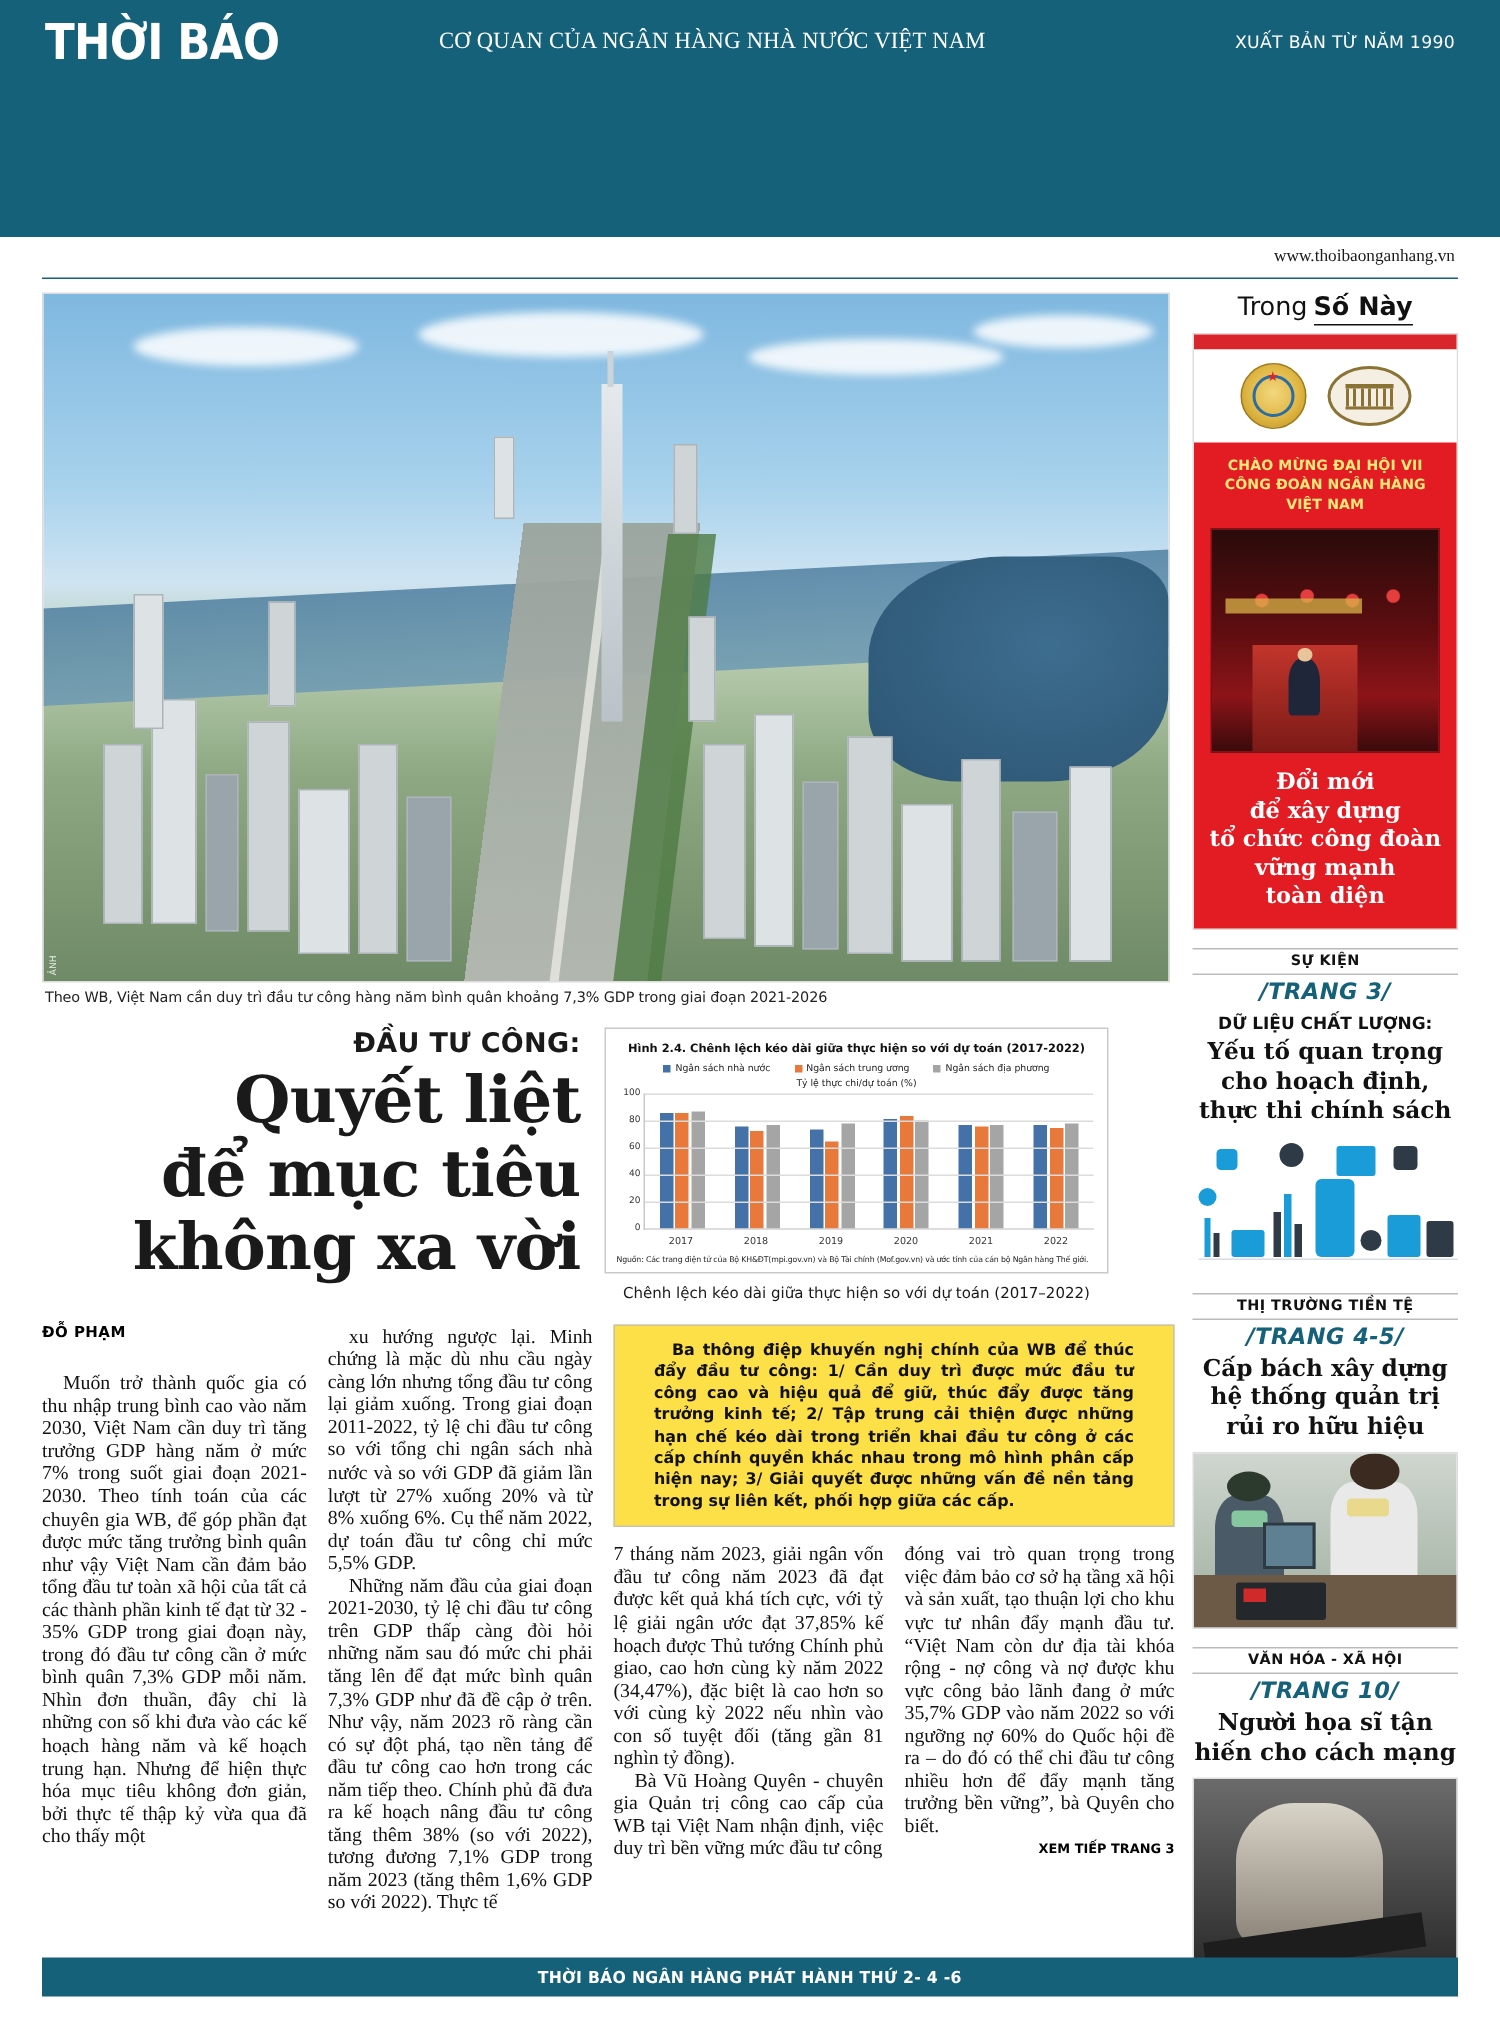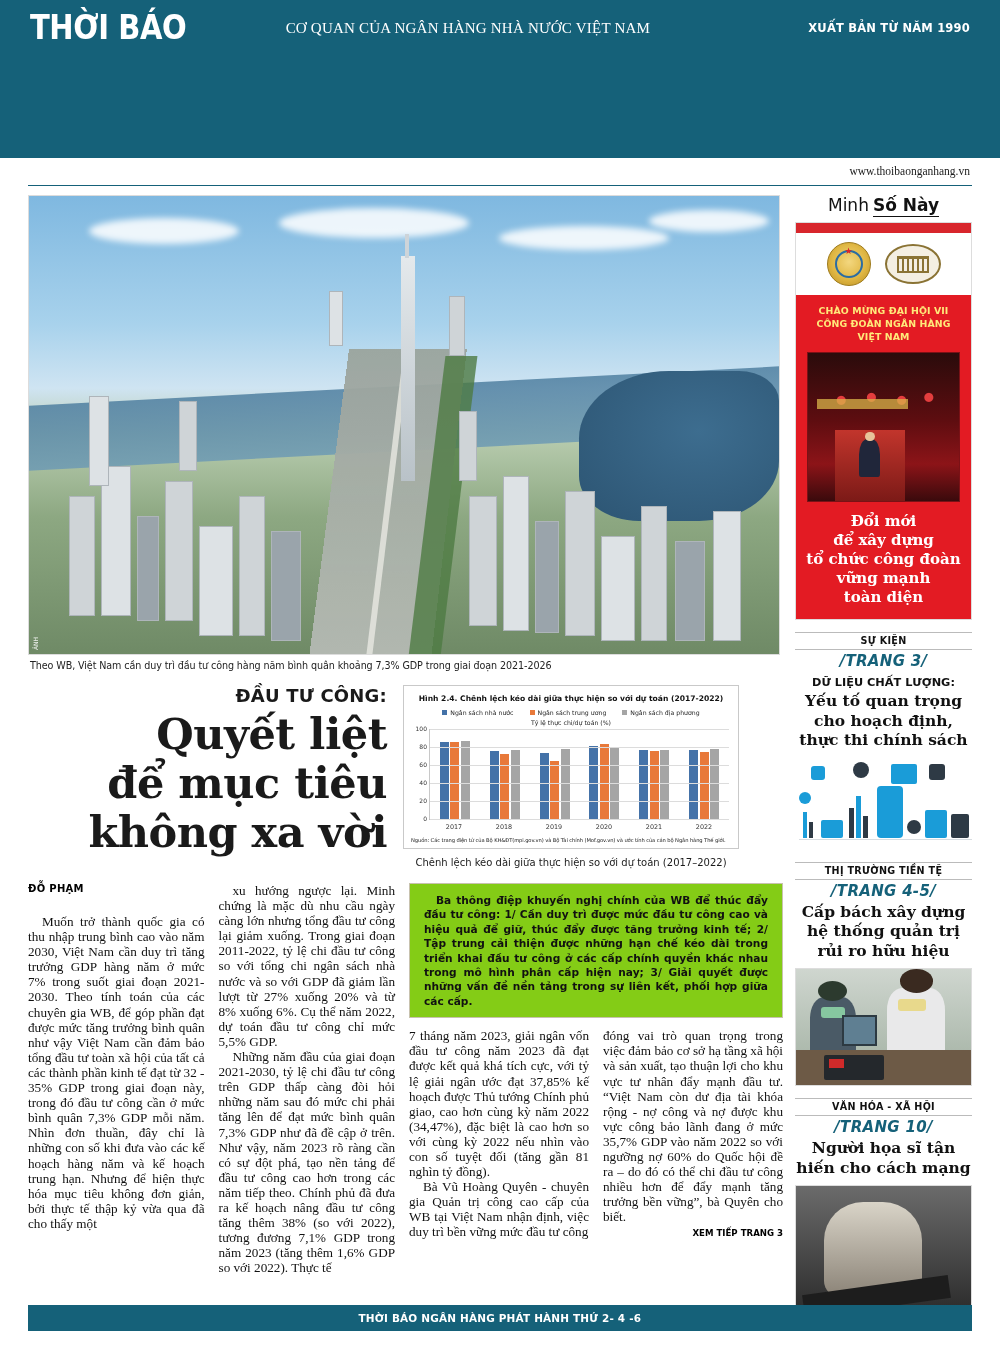--- a/index.html
+++ b/index.html
@@ -34,21 +34,21 @@
     font-family: "Liberation Serif", serif;
     font-size: 15.5px;
     letter-spacing: 0.2px;
     white-space: nowrap;
     padding-top: 9px;
     margin-left: -80px;
     transform: scaleX(0.97);
   }
   .mh-since {
     font-family: "DejaVu Sans", sans-serif;
-    font-weight: bold;
+    font-weight: normal;
     font-size: 11.5px;
     letter-spacing: 0.2px;
     white-space: nowrap;
     padding-top: 11px;
   }
   .mh-main { display: flex; align-items: flex-start; justify-content: space-between; }
   .mh-nganhang {
     font-family: "DejaVu Sans", sans-serif;
     font-weight: bold;
     font-size: 103px;
@@ -165,22 +165,22 @@
   }
 
   
   .article { display:flex; margin-top:15px; gap:14px; }
   .col { width: 180px; }
   .byline { font-family:"DejaVu Sans",sans-serif; font-weight:bold; font-size:10px; letter-spacing:.3px; margin-bottom:20px; }
   .subhead { font-family:"DejaVu Sans",sans-serif; font-weight:bold; font-size:13px; line-height:16px; margin-bottom:4px; }
   .ptext { font-family:"Liberation Serif",serif; font-size:13.2px; line-height:15.1px; text-align:justify; text-indent:14px; color:#111; }
   .ptext + .ptext { margin-top:0; }
   .quote-box {
-    border:1px solid #c8c2ae; background:#84cc16;
-    padding:9px 14px; margin-bottom:10px;
+    border:1px solid #c8c2ae; background:#fde047;
+    padding:9px 26px; margin-bottom:10px;
     font-family:"DejaVu Sans",sans-serif; font-weight:bold;
     font-size:10.6px; line-height:14.4px; text-align:justify; text-indent:12px; color:#111;
   }
   .col-wide { width: 374px; }
   .twocol { display:flex; gap:14px; }
   .seealso { font-family:"DejaVu Sans",sans-serif; font-weight:bold; font-size:8.6px; text-align:right; padding-top:4px; }
 
   
   .sb-title { text-align:center; margin-bottom:7px; }
   .sb-title .t1 { font-family:"DejaVu Sans",sans-serif; font-size:17px; color:#111; }
@@ -410,21 +410,21 @@
             <p class="ptext" style="text-indent:0">đóng vai trò quan trọng trong việc đảm bảo cơ sở hạ tầng xã hội và sản xuất, tạo thuận lợi cho khu vực tư nhân đẩy mạnh đầu tư. “Việt Nam còn dư địa tài khóa rộng - nợ công và nợ được khu vực công bảo lãnh đang ở mức 35,7% GDP vào năm 2022 so với ngưỡng nợ 60% do Quốc hội đề ra – do đó có thể chi đầu tư công nhiều hơn để đẩy mạnh tăng trưởng bền vững”, bà Quyên cho biết.</p>
             <div class="seealso">XEM TIẾP TRANG 3</div>
           </div>
         </div>
       </div>
     </div>
   </div>
 
   <div class="right-col">
     <div class="sb-title">
-      <span class="t1">Minh</span>
+      <span class="t1">Trong</span>
       <span class="t2">Số Này</span>
     </div>
 
     <div class="promo">
       <div class="redbar"></div>
       <div class="logos">
         <span class="logo-a"></span>
         <span class="logo-b">
             <i></i>
           </span>

